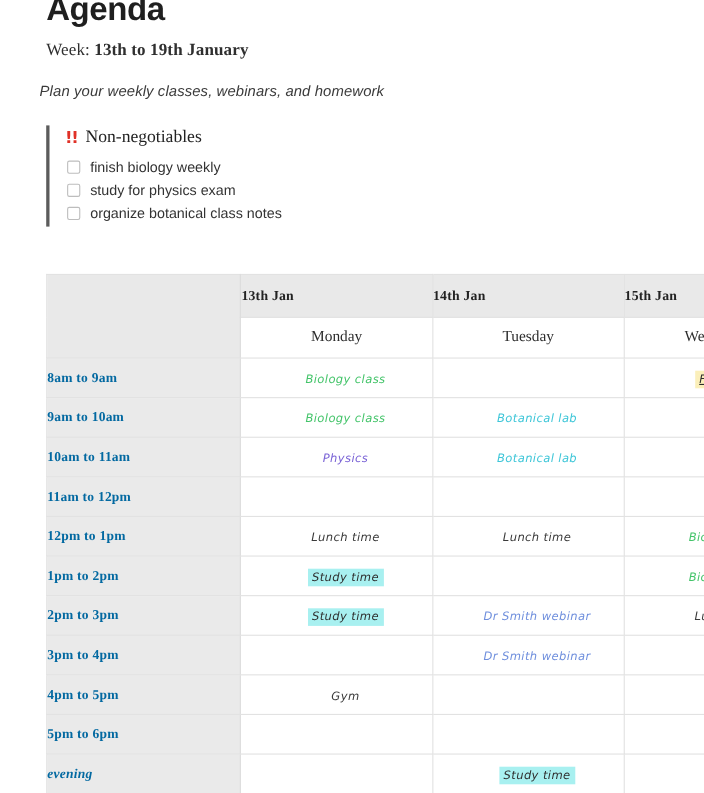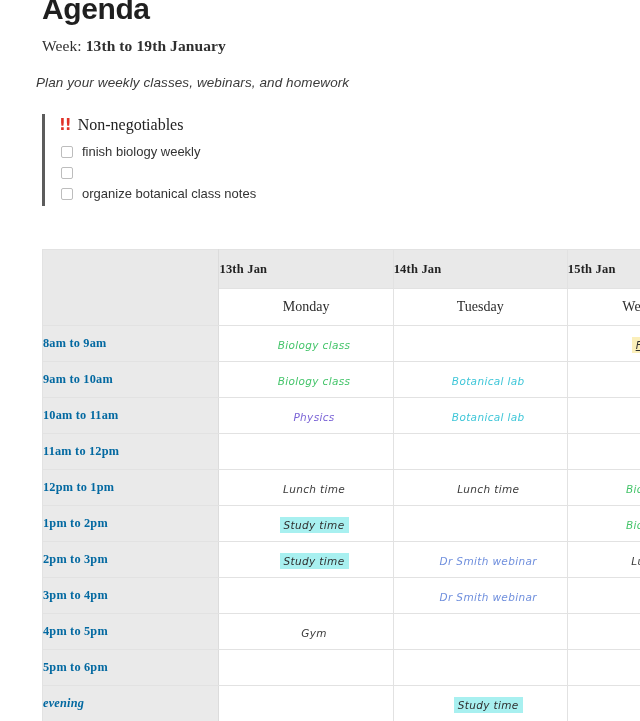--- a/index.html
+++ b/index.html
@@ -224,20 +224,21 @@
       <span class="bang">!!</span>
       <span>Non-negotiables</span>
     </div>
 
     <div class="todo">
       <span class="checkbox"></span>
       <span class="todo-label">finish biology weekly</span>
     </div>
     <div class="todo">
       <span class="checkbox"></span>
+      <span class="todo-label">study for physics exam</span>
     </div>
     <div class="todo">
       <span class="checkbox"></span>
       <span class="todo-label">organize botanical class notes</span>
     </div>
   </div>
 
   <div class="table-wrap">
     <table class="agenda">
       <colgroup>

